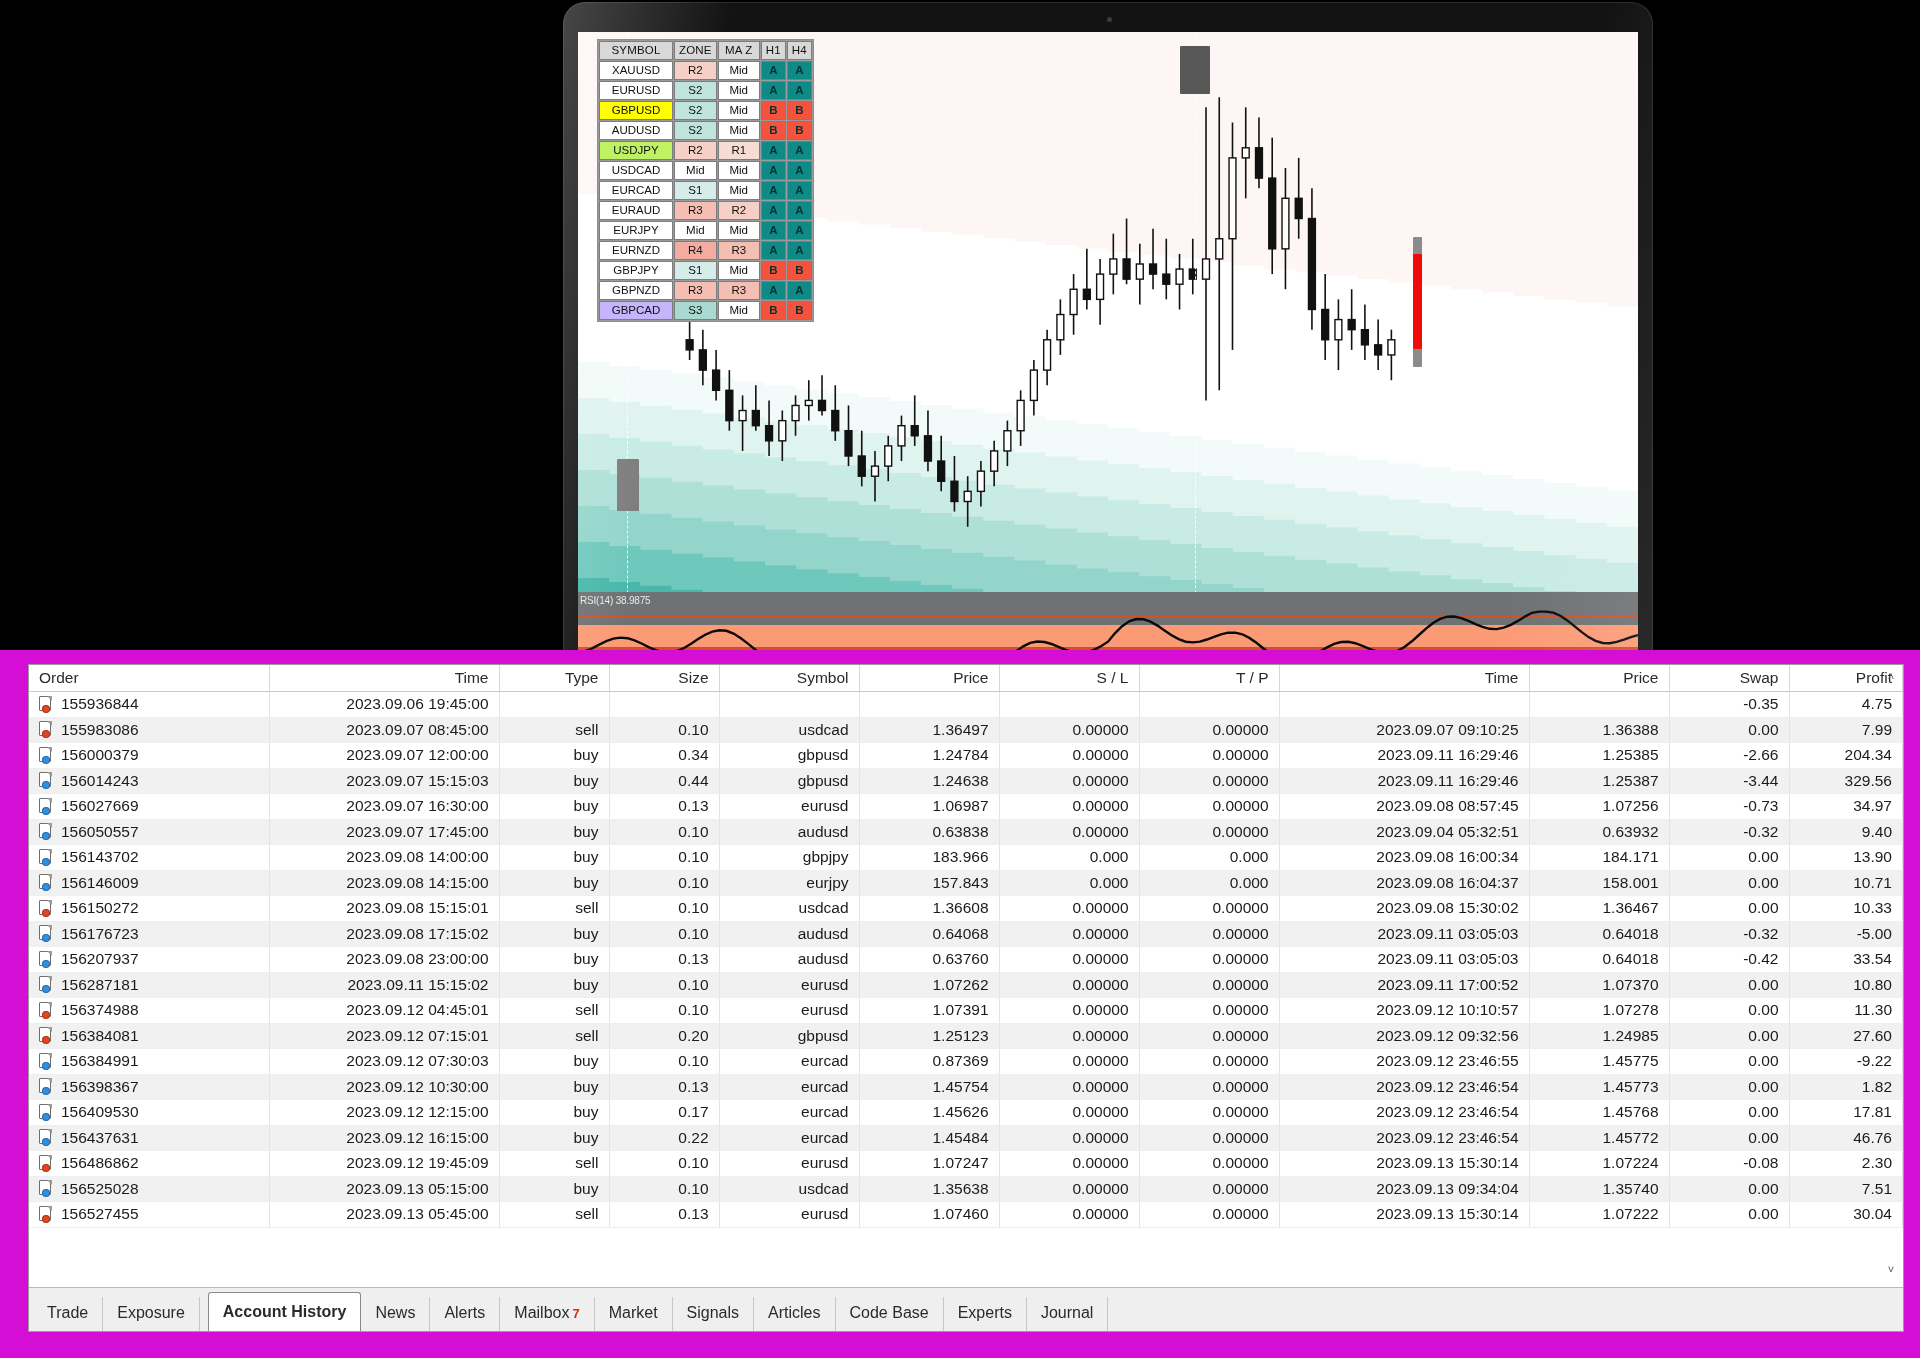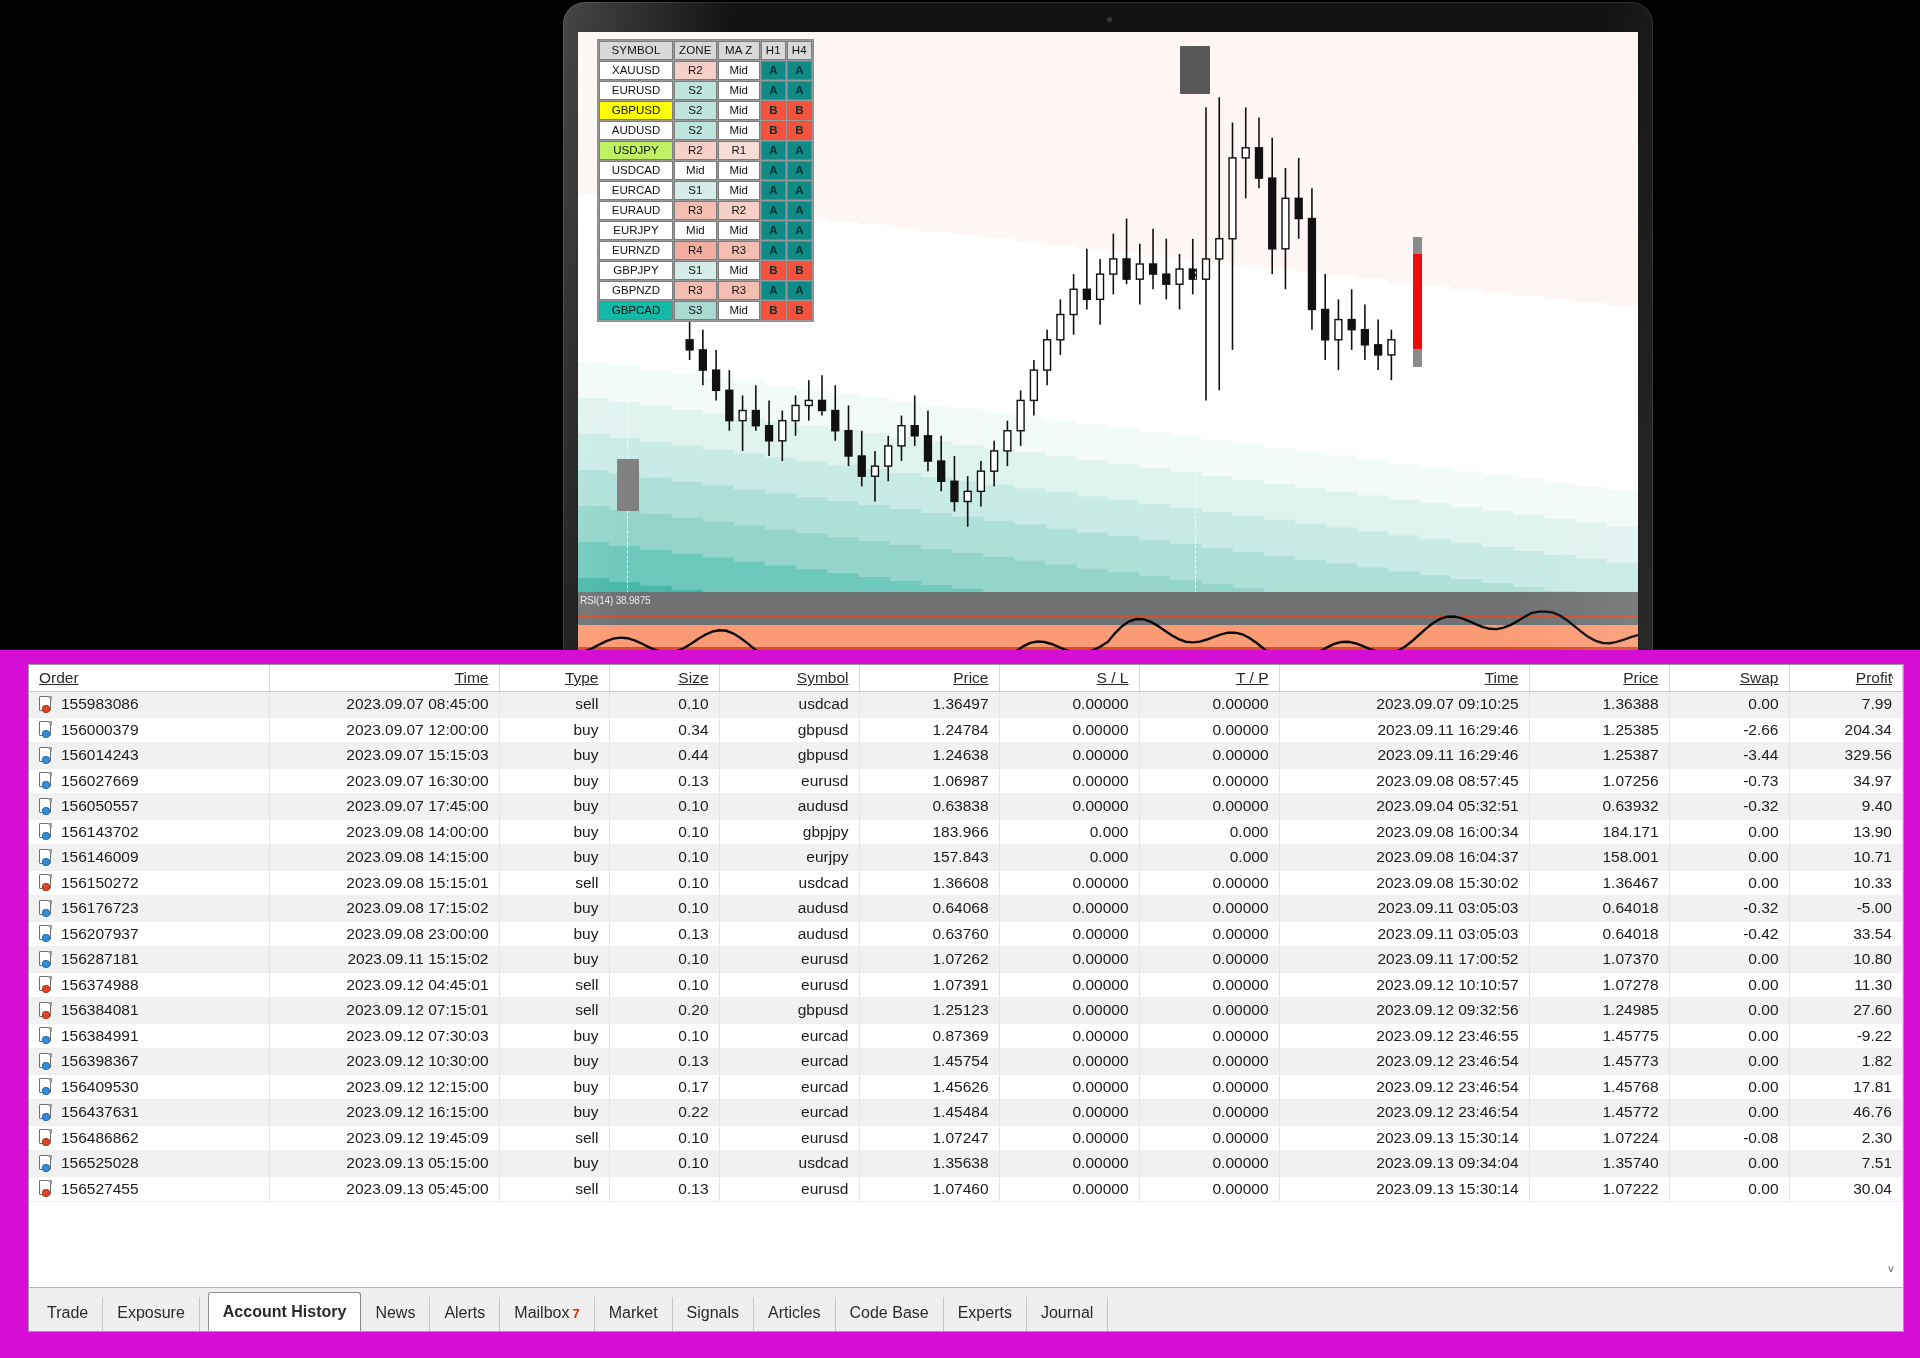--- a/index.html
+++ b/index.html
@@ -83,21 +83,21 @@
   .mt4{
     position:relative; width:100%; height:100%; background:#fff;
     border:1px solid #9b9b9b; overflow:hidden;
     display:flex; flex-direction:column;
   }
   table.hist{ width:100%; border-collapse:collapse;
     font-family:"Liberation Sans", sans-serif; font-size:15.5px; color:#1b1b1b; }
   table.hist th{
     font-weight:normal; background:#fff; color:#2a2a2a;
     border-right:1px solid #d7d7d7; border-bottom:1px solid #c9c9c9;
-    padding:4px 10px; height:26px; white-space:nowrap;text-decoration:underline;
+    padding:4px 10px; height:26px; white-space:nowrap;
   }
   table.hist td{
     border-right:1px solid #e4e4e4; border-bottom:1px solid #efefef;
     padding:2px 10px; height:25.5px; white-space:nowrap;
   }
   tr.alt td{ background:#f1f1f1; }
   .r{ text-align:right; }
   .l{ text-align:left; }
   .ordercell{ display:flex; align-items:center; gap:7px; }
   .oicon{ position:relative; width:15px; height:17px; flex:0 0 15px; }
@@ -391,21 +391,21 @@
                 <td class="sig" style="background: rgb(245, 83, 61); color: rgb(6, 50, 47);">B</td>
               </tr>
               <tr>
                 <td class="sym" style="background: rgb(255, 255, 255); color: rgb(17, 17, 17);">GBPNZD</td>
                 <td class="z" style="background: rgb(245, 190, 178); color: rgb(17, 17, 17);">R3</td>
                 <td class="ma" style="background: rgb(245, 190, 178); color: rgb(17, 17, 17);">R3</td>
                 <td class="sig" style="background: rgb(15, 138, 134); color: rgb(6, 50, 47);">A</td>
                 <td class="sig" style="background: rgb(15, 138, 134); color: rgb(6, 50, 47);">A</td>
               </tr>
               <tr>
-                <td class="sym" style="background: #14b8a6; color: rgb(17, 17, 17); margin-top: 20px;">GBPCAD</td>
+                <td class="sym" style="background: #c4b5fd; color: rgb(17, 17, 17); margin-top: 20px;">GBPCAD</td>
                 <td class="z" style="background: rgb(168, 218, 210); color: rgb(17, 17, 17);">S3</td>
                 <td class="ma" style="background: rgb(255, 255, 255); color: rgb(17, 17, 17);">Mid</td>
                 <td class="sig" style="background: rgb(245, 83, 61); color: rgb(6, 50, 47);">B</td>
                 <td class="sig" style="background: rgb(245, 83, 61); color: rgb(6, 50, 47);">B</td>
               </tr>
             </tbody>
         </table>
       </div>
     </div>
 
@@ -429,20 +429,43 @@
             <th class="r" style="width:140px">Price</th>
             <th class="r" style="width:140px">S / L</th>
             <th class="r" style="width:140px">T / P</th>
             <th class="r" style="width:250px">Time</th>
             <th class="r" style="width:140px">Price</th>
             <th class="r" style="width:120px">Swap</th>
             <th class="r">Profit</th>
           </tr>
         </thead>
         <tbody id="hist-body">
+            <tr>
+              <td class="l">
+                <span class="ordercell">
+                  <span class="oicon">
+                    <span class="pg"></span>
+                    <span class="fold"></span>
+                    <span class="dot dot-sell"></span>
+                  </span>
+                  <span>155936844</span>
+                </span>
+              </td>
+              <td class="r">2023.09.06 19:45:00</td>
+              <td class="r"></td>
+              <td class="r"></td>
+              <td class="r"></td>
+              <td class="r"></td>
+              <td class="r"></td>
+              <td class="r"></td>
+              <td class="r"></td>
+              <td class="r"></td>
+              <td class="r">-0.35</td>
+              <td class="r">4.75</td>
+            </tr>
             <tr class="alt">
               <td class="l">
                 <span class="ordercell">
                   <span class="oicon">
                     <span class="pg"></span>
                     <span class="fold"></span>
                     <span class="dot dot-sell"></span>
                   </span>
                   <span>155983086</span>
                 </span>

